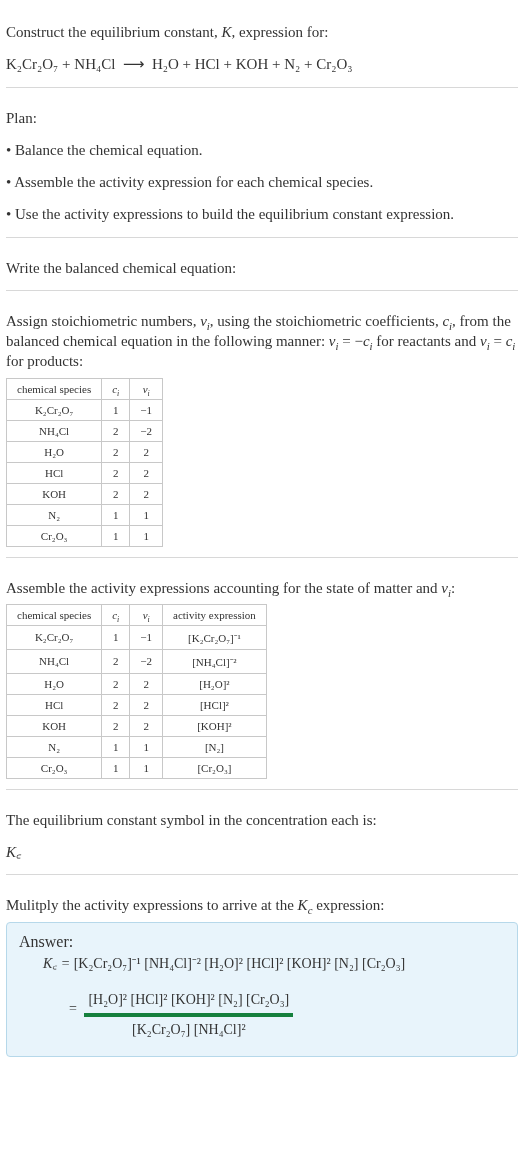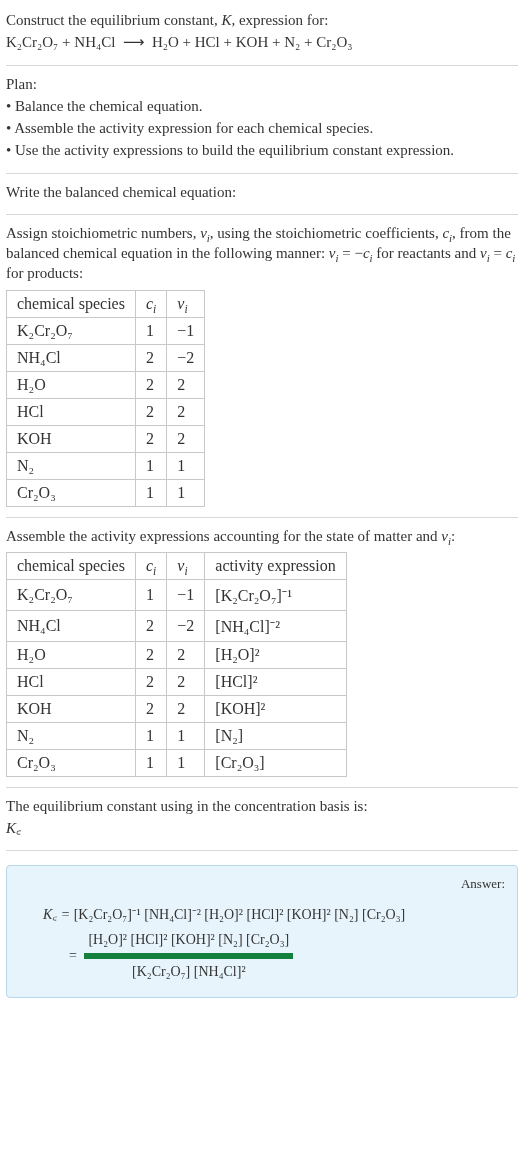--- a/index.html
+++ b/index.html
@@ -18,60 +18,60 @@
     padding: 8px 0 10px 0;
   }
   .hr {
     border: none;
     border-top: 1px solid #d8d8d8;
     margin: 0;
   }
   .para {
     line-height: 1.35;
     font-size: 15px;
-    margin: 0 0 2px 0;
+    margin: 12px 0 2px 0;
   }
   .sub { font-size: 0.72em; vertical-align: sub; line-height: 0; }
   table.grid {
     border-collapse: collapse;
     margin-top: 6px;
   }
   table.grid th, table.grid td {
     border: 1px solid #c8c8c8;
     padding: 4px 10px;
-    font-size: 16px;
-    text-align: left;
+    font-size: 11px;
+    text-align: center;
     white-space: nowrap;
   }
   table.grid th {
     font-weight: normal;
     background: #ffffff;
   }
   .answer-box {
     background: #e8f4fb;
     border: 1px solid #b6d8ea;
     border-radius: 4px;
     padding: 10px 12px 12px 12px;
     margin-top: 6px;
   }
   .answer-title {
-    font-size: 13px;
-    margin-bottom: 12px;
-    text-align: right;
+    font-size: 16px;
+    margin-bottom: 2px;
   }
   .frac {
     display: inline-block;
     vertical-align: middle;
     text-align: center;
     margin: 2px 4px;
   }
   .frac .num {
     display: block;
-    border-bottom: 6px solid #15803d;
+    border-bottom: 4px solid #15803d;
     padding: 0 4px 2px 4px;
+    margin-top: 12px;
   }
   .frac .den {
     display: block;
     padding: 2px 4px 0 4px;
   }
   .kc-line {
     font-size: 14px;
     line-height: 1.6;
     margin-left: 24px;
   }
@@ -213,26 +213,29 @@
             <td>1</td>
             <td>1</td>
             <td>[Cr₂O₃]</td>
           </tr>
     </tbody>
       </table>
   </div>
   <hr class="hr">
 
   <div class="section">
-    <p class="para">The equilibrium constant using in the concentration basis is:</p>
+    <p class="para">The equilibrium constant symbol in the concentration each is:</p>
     <p class="para"><i>K꜀</i></p>
   </div>
   <hr class="hr">
 
   <div class="section">
+    <p class="para">
+      <span>Mulitply the activity expressions to arrive at the </span><i>K<span class="sub">c</span></i><span> expression:</span>
+    </p>
 
     <div class="answer-box">
       <div class="answer-title">Answer:</div>
       <div class="kc-line">
         <i>K꜀ = </i><span>[K₂Cr₂O₇]⁻¹ [NH₄Cl]⁻² [H₂O]² [HCl]² [KOH]² [N₂] [Cr₂O₃]</span>
       </div>
       <div class="kc-line kc-indent">
         <span>= </span>
         <span class="frac">
           <span class="num">[H₂O]² [HCl]² [KOH]² [N₂] [Cr₂O₃]</span>

